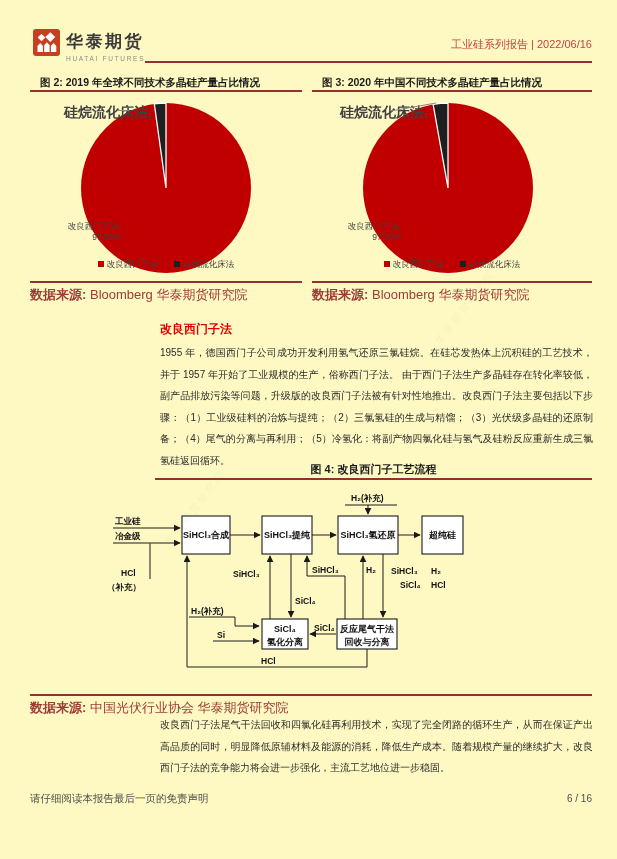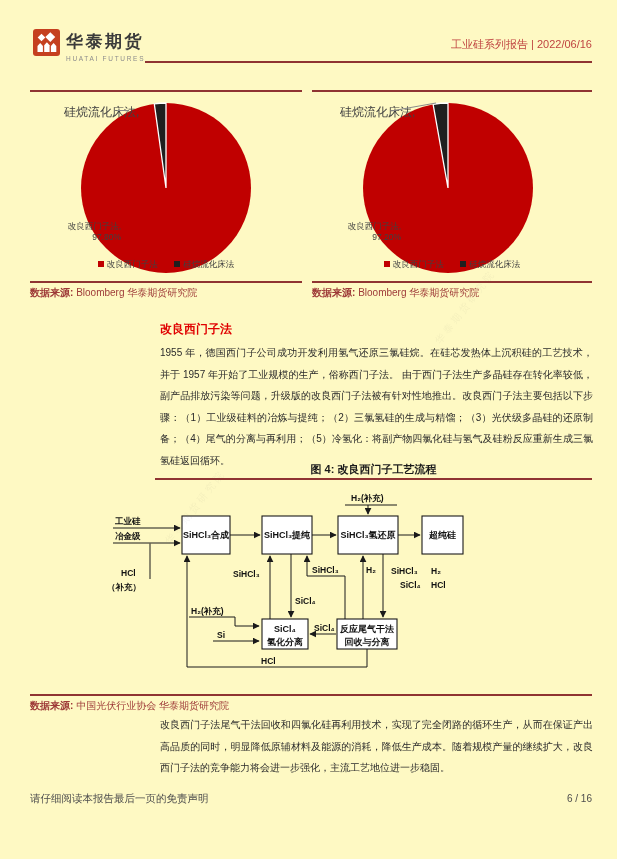--- a/index.html
+++ b/index.html
@@ -11,28 +11,28 @@
   
   .brand-cn { font-size:17px; font-weight:bold; color:#3a3a3a; letter-spacing:2.5px; }
   .brand-en { font-size:6.5px; color:#8c8c8c; letter-spacing:1.7px; margin-top:2px; }
   .hdr-right { font-size:11px; color:#bf4340; white-space:nowrap; }
   .hdr-rule { background:#8f3432; height:2px; }
 
   
   .fig-title { font-size:10.5px; font-weight:bold; color:#1a1a1a; padding-left:8px; white-space:nowrap; }
   .fig-rule { background:#8f3432; height:2px; }
   .thin-rule { background:#8f3432; height:1.5px; }
-  .pie-label { font-size:12px; color:#404040; white-space:nowrap; }
+  .pie-label { font-size:14px; color:#404040; white-space:nowrap;font-weight:bold; }
   .pie-label-2l { font-size:8.5px; color:#404040; text-align:right; line-height:11px; }
   .legend { font-size:8.5px; color:#404040; text-align:center; white-space:nowrap; }
   .legend .item { display:inline-block; margin:0 7px; }
   .sq { display:inline-block; width:6px; height:6px; margin-right:3px; }
   .sq-red { background:#c00000; }
   .sq-dark { background:#1f1f1f; }
-  .src { font-size:10px; color:#9e3a38; white-space:nowrap; }
+  .src { font-size:13px; color:#9e3a38; white-space:nowrap; }
   .src b { font-weight:bold; }
 
   
   .red-heading { font-size:12px; font-weight:bold; color:#e00000; }
   .body-p { font-size:10px; line-height:21.6px; text-align:justify; color:#2b2b2b; }
   .fig4-title { font-size:11px; font-weight:bold; color:#1a1a1a; text-align:center; }
 
   
   .footer-text { font-size:10.5px; color:#4d4d4d; }
   .page-num { font-size:10px; color:#4d4d4d; text-align:right; }
@@ -64,20 +64,21 @@
     <div class="brand-cn">华泰期货</div>
     <div class="brand-en">HUATAI FUTURES</div>
   </div>
   <div class="abs hdr-right" style="right:25px; top:37px;margin-left:24px;">
     <span>工业硅系列报告</span>
     <span>|</span>
     <span>2022/06/16</span>
   </div>
   <div class="abs hdr-rule" style="left:145px; top:61px; width:447px;"></div>
 
+  <div class="abs fig-title" style="left:32px; top:76px; width:270px;">图 2: 2019 年全球不同技术多晶硅产量占比情况</div>
   <div class="abs fig-rule" style="left:30px; top:90px; width:272px;"></div>
 
   <svg class="abs" style="left:74px; top:96px;" width="184" height="184" viewBox="-92 -92 184 184">
     <circle cx="0" cy="0" r="85" fill="#c00000"></circle>
     <path d="M0 0 L-11.71 -84.19 A85 85 0 0 1 0 -85 Z" fill="#1f1f1f" stroke="#ffffff" stroke-width="1.3"></path>
   </svg>
   <div class="abs pie-label" style="left:64px; top:104px;">硅烷流化床法,</div>
   <div class="abs" style="left:117px; top:110px; width:12px; height:1px; background:#8a8a8a;"></div>
   <div class="abs pie-label-2l" style="left:57px; top:221px; width:64px;">
     <div>改良西门子法,</div>
@@ -86,20 +87,21 @@
   <div class="abs legend" style="left:30px; top:259px; width:272px;">
     <span class="item"><span class="sq sq-red"></span><span>改良西门子法</span></span>
     <span class="item"><span class="sq sq-dark"></span><span>硅烷流化床法</span></span>
   </div>
   <div class="abs thin-rule" style="left:30px; top:281px; width:272px;"></div>
   <div class="abs src" style="left:30px; top:286px;">
     <b>数据来源:</b>
     <span>Bloomberg 华泰期货研究院</span>
   </div>
 
+  <div class="abs fig-title" style="left:314px; top:76px; width:278px;">图 3: 2020 年中国不同技术多晶硅产量占比情况</div>
   <div class="abs fig-rule" style="left:312px; top:90px; width:280px;"></div>
 
   <svg class="abs" style="left:356px; top:96px;" width="184" height="184" viewBox="-92 -92 184 184">
     <circle cx="0" cy="0" r="85" fill="#c00000"></circle>
     <path d="M0 0 L-14.88 -83.69 A85 85 0 0 1 0 -85 Z" fill="#1f1f1f" stroke="#ffffff" stroke-width="1.3"></path>
   </svg>
   <div class="abs pie-label" style="left:340px; top:104px;">硅烷流化床法,</div>
   <svg class="abs" style="left:390px; top:100px;" width="50" height="14">
     <line x1="1" y1="11" x2="46" y2="3" stroke="#8a8a8a" stroke-width="1"></line>
   </svg>

